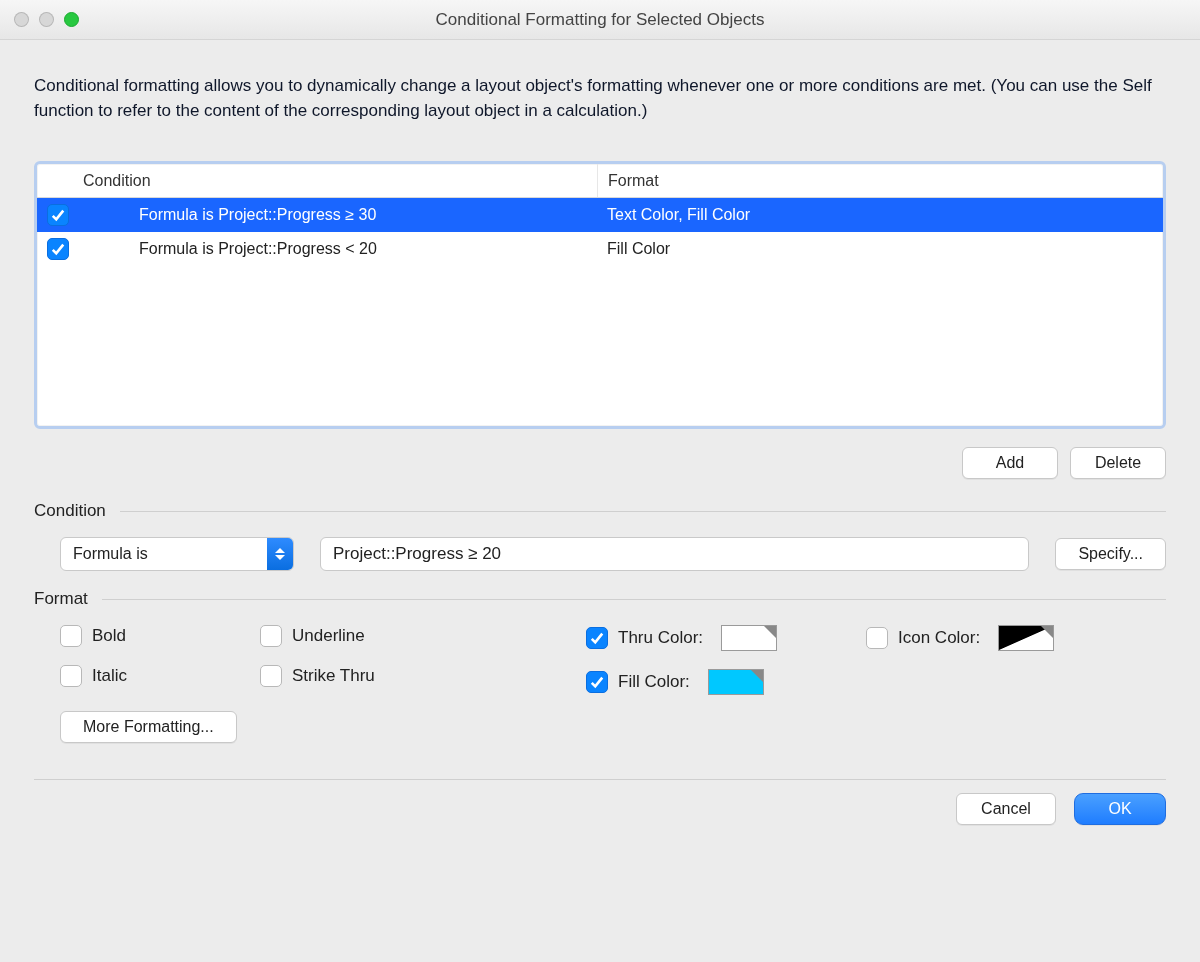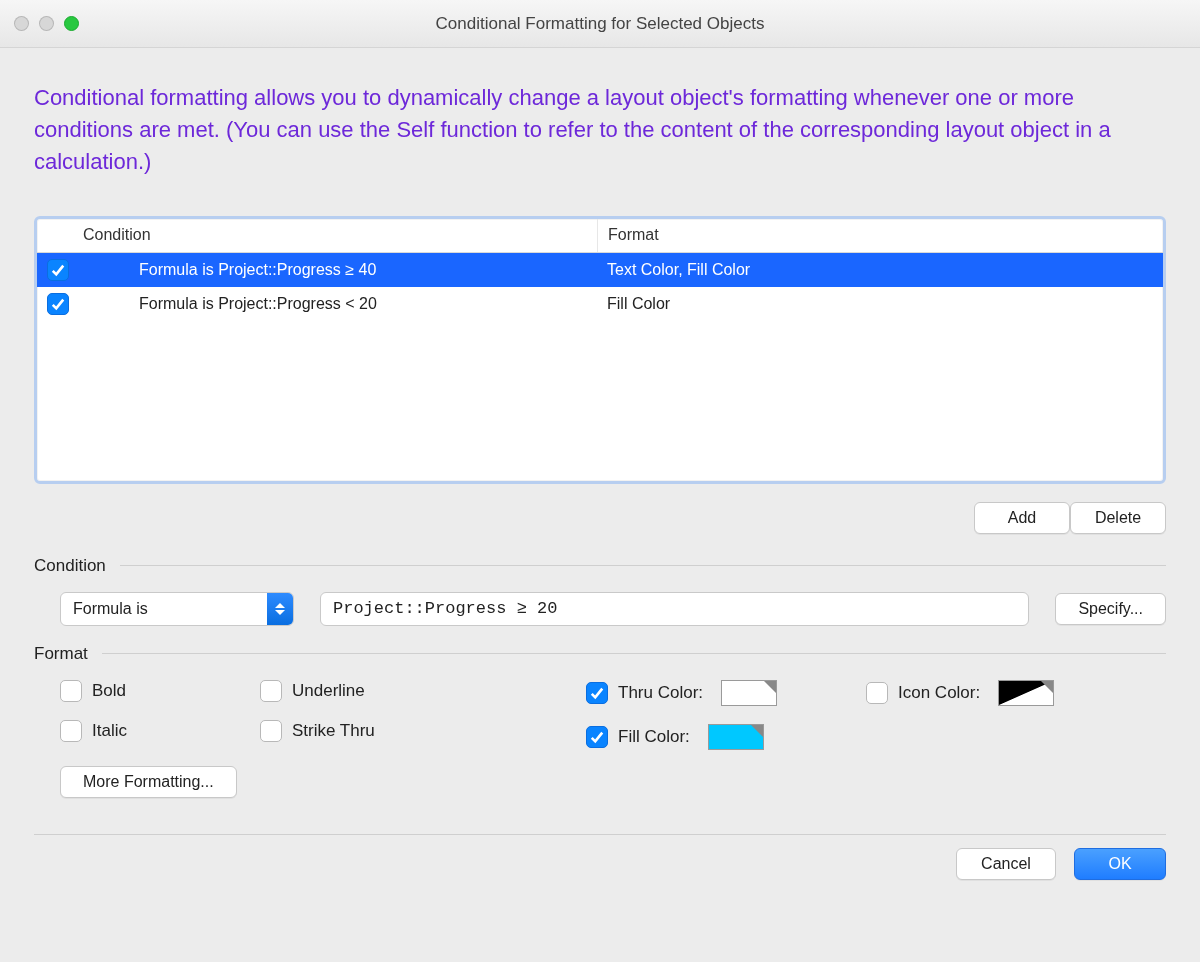--- a/index.html
+++ b/index.html
@@ -8,21 +8,21 @@
     font-family: -apple-system, "Helvetica Neue", Arial, sans-serif;
     font-size: 16px;
     color: #222;
     background: #ececec;
   }
   .window {
     width: 1200px;
     background: #ececec;
   }
   .titlebar {
-    height: 48px;
+    height: 40px;
     display: flex;
     align-items: center;
     position: relative;
     border-bottom: 1px solid #d5d5d5;
     background: linear-gradient(#f6f6f6,#e7e7e7);
   }
   .traffic {
     display: flex;
     gap: 10px;
     padding-left: 14px;
@@ -34,21 +34,21 @@
   .tl.close { background:#d7d7d7; }
   .tl.min   { background:#d7d7d7; }
   .tl.zoom  { background:#28c840; border-color:#1aab2f; }
   .title {
     position: absolute; left:0; right:0; text-align:center;
     font-size: 17px; color:#444;
   }
 
   .content { padding: 34px 34px 26px 34px; }
 
-  .intro { font-size: 22px; line-height: 1.45; color:#6d28d9; margin-bottom: 38px; }
+  .intro { font-size: 17px; line-height: 1.45; color:#0f172a; margin-bottom: 38px; }
 
   .listbox-wrap {
     border: 3px solid #b7cef0;
     border-radius: 6px;
     background: #fff;
     box-shadow: 0 0 0 1px rgba(0,0,0,.05) inset;
   }
   .listbox {
     height: 262px;
     overflow: hidden;
@@ -84,40 +84,41 @@
     width: 22px; height: 22px;
     border-radius: 5px;
     background: #0a84ff;
     border: 1px solid #0a6ee0;
     display:inline-flex; align-items:center; justify-content:center;
     color:#fff; font-size:16px; line-height:1;
   }
   .check svg { width:14px; height:14px; fill:none; stroke:#fff; stroke-width:3; }
 
   .row-actions {
-    display:flex; justify-content:flex-end; gap:0;
+    display:flex; justify-content:flex-end; gap:12px;
     margin-top: 18px;
   }
   .btn {
     background:#fff;
     border:1px solid #c8c8c8;
     border-radius:6px;
     height:32px;
     padding: 0 22px;
     font-size:16px;
     color:#222;
     display:inline-flex; align-items:center; justify-content:center;
     box-shadow: 0 1px 0 rgba(0,0,0,.05);
     cursor:default;
   }
   .btn.primary {
     background: linear-gradient(#4aa0ff,#1f7dff);
     border-color:#1f6de0;
     color:#fff;
     min-width: 92px;
+    border-radius: 9px;
   }
   .btn.wide { min-width: 96px; }
 
   .section-label {
     font-size:17px; color:#222;
     display:flex; align-items:center; gap:14px;
     margin-top: 22px;
   }
   .section-label .rule { flex:1; height:1px; background:#cfcfcf; }
 
@@ -146,21 +147,20 @@
   .sel-knob .dn { border-top:5px solid #fff; }
 
   .formula-input {
     flex:1;
     height:34px;
     border:1px solid #c9c9c9; border-radius:6px;
     background:#fff;
     padding:0 12px;
     display:flex; align-items:center;
     font-size:17px;
-    font-family:Liberation Mono, monospace;
   }
 
   .fmt-grid {
     margin-top: 16px;
     padding-left: 26px;
     display: flex;
   }
   .fmt-col { flex: 1; display:flex; flex-direction:column; gap:18px; }
   .fmt-col.narrow { flex: 0 0 200px; }
   .fmt-col.color { flex: 0 0 280px; }
@@ -235,21 +235,21 @@
         </div>
         <div class="list-rows">
           <div class="row selected">
             <div class="cell-check">
               <span class="check">
                 <svg viewBox="0 0 16 16">
                     <polyline points="2,9 6,13 14,3"></polyline>
                   </svg>
               </span>
             </div>
-            <div class="cell-cond">Formula is Project::Progress ≥ 40</div>
+            <div class="cell-cond">Formula is Project::Progress ≥ 30</div>
             <div class="cell-fmt">Text Color, Fill Color</div>
           </div>
           <div class="row">
             <div class="cell-check">
               <span class="check">
                 <svg viewBox="0 0 16 16">
                     <polyline points="2,9 6,13 14,3"></polyline>
                   </svg>
               </span>
             </div>

